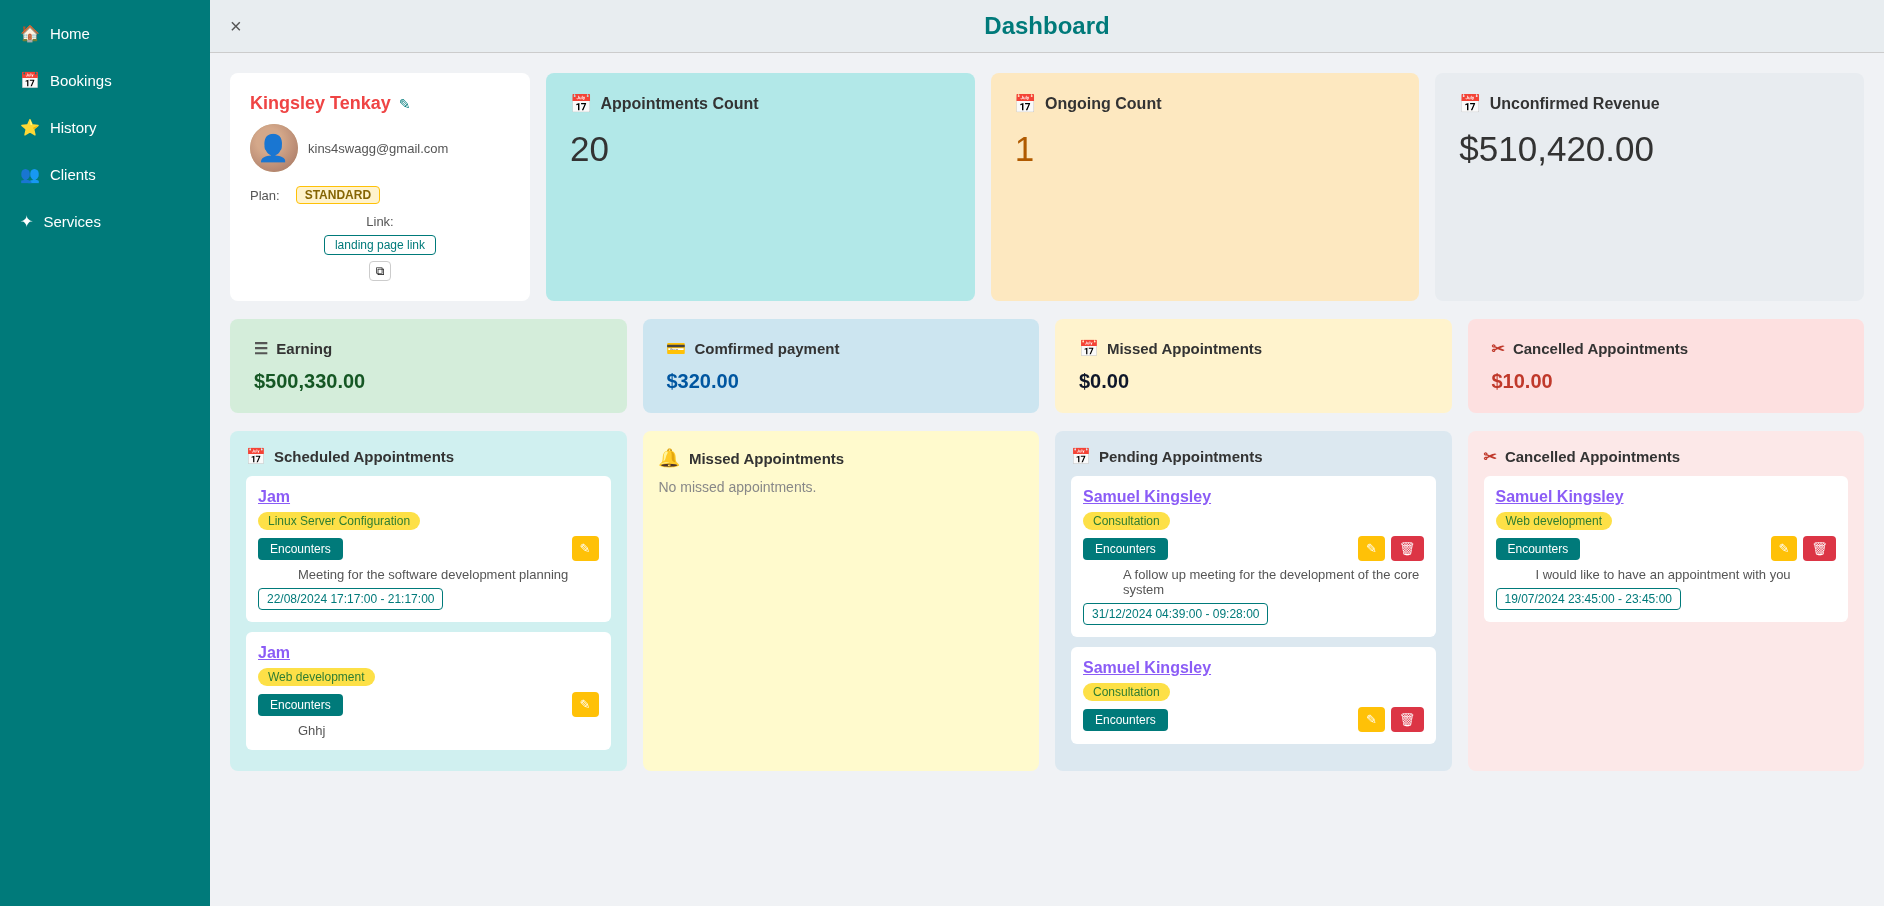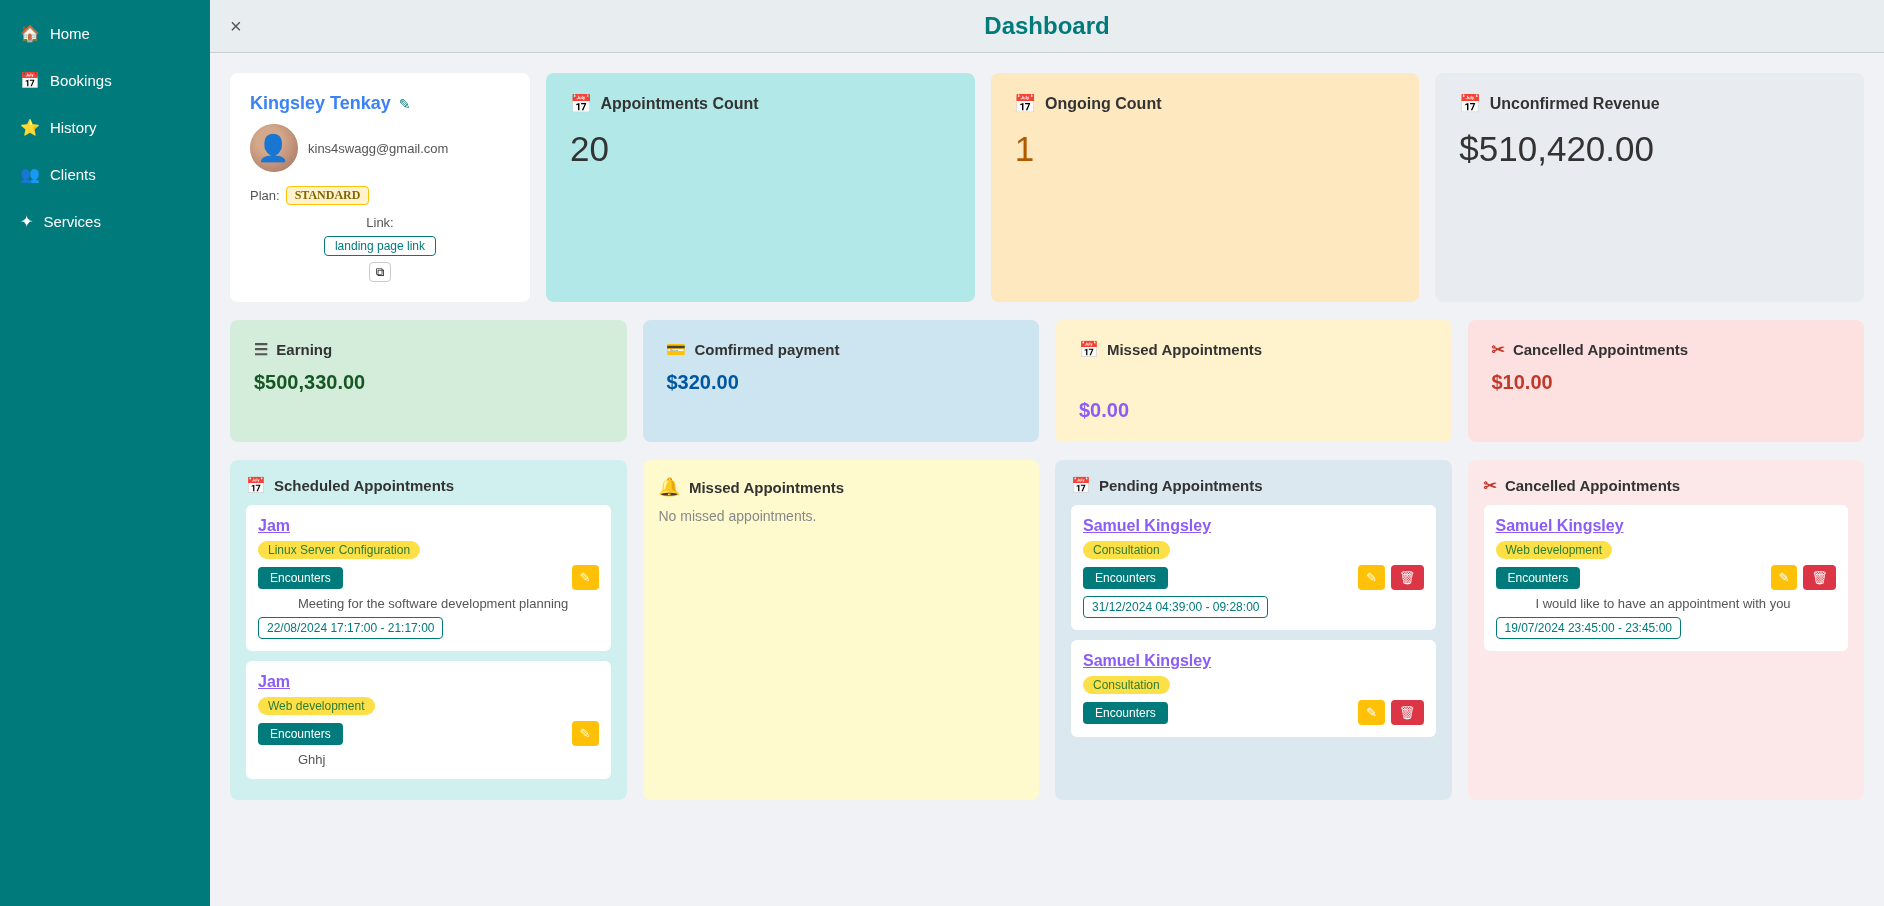--- a/index.html
+++ b/index.html
@@ -83,21 +83,21 @@
       display: flex;
       flex-direction: column;
       gap: 10px;
     }
     .profile-name-row {
       display: flex;
       align-items: center;
       gap: 8px;
     }
     .profile-name {
-      color: #3b82f6;
+      color: #ef4444;
       font-size: 18px;
       font-weight: bold;
     }
     .profile-edit-icon {
       color: #007a7a;
       font-size: 14px;
       cursor: pointer;
     }
     .profile-info {
       display: flex;
@@ -116,30 +116,29 @@
       overflow: hidden;
     }
     .avatar-img {
       width: 100%;
       height: 100%;
       object-fit: cover;
       border-radius: 50%;
       background: linear-gradient(135deg, #c8a882, #a0786a);
     }
     .profile-details { font-size: 13px; color: #555; }
-    .profile-plan { margin-top: 4px; display: flex; align-items: center; gap: 6px; font-size: 13px; color: #555; }
+    .profile-plan { margin-top: 4px; display: flex; align-items: center; gap: 16px; font-size: 13px; color: #555; }
     .plan-badge {
       background: #fff3cd;
       color: #856404;
       border: 1px solid #ffc107;
       border-radius: 4px;
       padding: 1px 8px;
       font-size: 12px;
       font-weight: bold;
-      font-family: Liberation Serif, serif;
     }
     .profile-link { display: flex; align-items: center; gap: 6px; font-size: 13px; color: #555; flex-direction: column; }
     .link-btn {
       background: none;
       border: 1px solid #007a7a;
       color: #007a7a;
       border-radius: 4px;
       padding: 2px 10px;
       font-size: 12px;
       cursor: pointer;
@@ -208,21 +207,21 @@
       font-weight: bold;
       color: #333;
     }
     .metric-icon { font-size: 16px; color: #555; }
     .metric-value {
       font-size: 20px;
       font-weight: bold;
     }
     .metric-card.green .metric-value { color: #155724; }
     .metric-card.blue .metric-value { color: #0056a0; }
-    .metric-card.yellow .metric-value { color: #8b5cf6; margin-top: 28px; }
+    .metric-card.yellow .metric-value { color: #0f172a; }
     .metric-card.pink .metric-value { color: #c0392b; }
 
     
     .appt-row {
       display: grid;
       grid-template-columns: 1fr 1fr 1fr 1fr;
       gap: 16px;
     }
     .appt-section {
       border-radius: 8px;
@@ -481,20 +480,21 @@
         <div class="appt-card">
           <div class="appt-card-name">Samuel Kingsley</div>
           <span class="appt-service-badge">Consultation</span>
           <div class="appt-card-row">
             <button class="appt-encounters-btn">Encounters</button>
             <div class="appt-card-actions">
               <button class="btn-edit">✎</button>
               <button class="btn-delete">🗑</button>
             </div>
           </div>
+          <div class="appt-desc">A follow up meeting for the development of the core system</div>
           <span class="appt-time">31/12/2024 04:39:00 - 09:28:00</span>
         </div>
 
         <div class="appt-card">
           <div class="appt-card-name">Samuel Kingsley</div>
           <span class="appt-service-badge">Consultation</span>
           <div class="appt-card-row">
             <button class="appt-encounters-btn">Encounters</button>
             <div class="appt-card-actions">
               <button class="btn-edit">✎</button>

